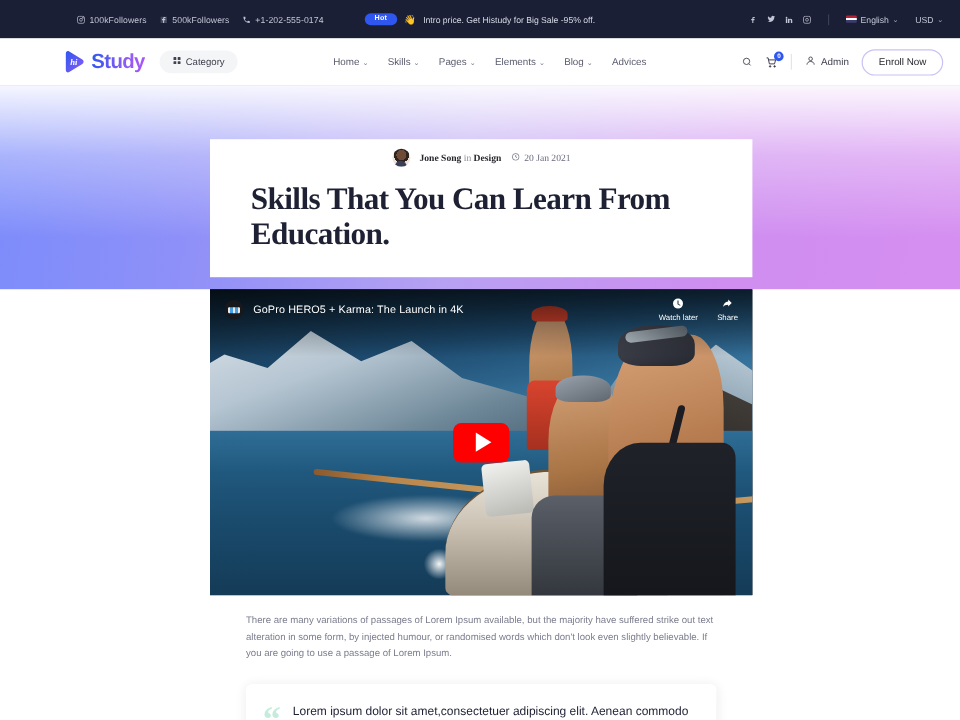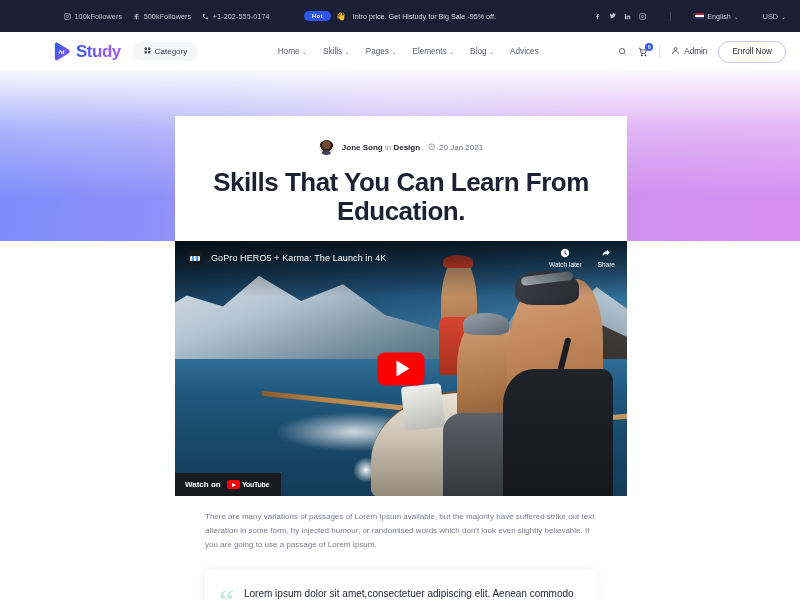--- a/index.html
+++ b/index.html
@@ -31,21 +31,21 @@
     pointer-events: none;
   }
   .topbar-center > * { pointer-events: auto; }
   .hot-badge {
     background: #2f57ef; color: #fff; font-size: 6px; font-weight: bold;
     border-radius: 9px; padding: 2.2px 8px; letter-spacing: .2px;
   }
   .promo-text { font-size: 7.2px; color: #d7dae6; white-space: nowrap; }
   .wave { font-size: 8px; }
   .topbar-right {
-    margin-left: auto; display: flex; align-items: center; gap: 24px;
+    margin-left: auto; display: flex; align-items: center; gap: 14px;
   }
   .socials { display: flex; align-items: center; gap: 8px; }
   .socials span { display: flex; color: #c3c6d6; cursor: pointer; }
   .tb-divider { width: 1px; height: 9px; background: #3a3f58; }
   .lang-sel, .cur-sel {
     display: flex; align-items: center; gap: 3px; font-size: 7.2px; white-space: nowrap;
   }
   .flag {
     width: 9px; height: 6.5px; border-radius: 1px;
     background: linear-gradient(to bottom,#b22234 0 33%,#ffffff 33% 66%,#3c3b6e 66% 100%);
@@ -91,21 +91,21 @@
 
   
   .hero {
     position: relative; height: 172px;
     background:
       linear-gradient(to bottom, rgba(255,255,255,.93) 0%, rgba(255,255,255,.35) 34%, rgba(255,255,255,0) 74%),
       linear-gradient(100deg, #7b8cfb 0%, #8f90f8 22%, #b7a1f2 48%, #cf8ef0 76%, #d58ff0 100%);
   }
   .hero-card {
     position: absolute; left: 175px; top: 45px; width: 452px;
-    background: #fff; text-align: center; padding: 24px 34px 22px;
+    background: #fff; text-align: left; padding: 8px 34px 22px; font-family: Liberation Serif, serif;
   }
   .meta-row { display: flex; align-items: center; justify-content: center; gap: 8px; font-size: 8px; }
   .avatar {
     width: 15px; height: 15px; border-radius: 50%; overflow: hidden;
     background: radial-gradient(circle at 50% 34%, #6f4a36 0 34%, #2d2420 34% 52%, #f0e4da 52% 100%);
     position: relative; flex-shrink: 0;
   }
   .avatar::after {
     content: ""; position: absolute; left: 2.5px; right: 2.5px; bottom: 0; height: 5px;
     border-radius: 50% 50% 0 0 / 100% 100% 0 0; background: #3a3f58;
@@ -521,29 +521,20 @@
             </span>
             <span>Share</span>
           </span>
         </span>
       </div>
 
       <div class="yt-play">
         <span class="yt-play-tri"></span>
       </div>
 
-      <div class="yt-watch-on">
-        <span>Watch on</span>
-        <span class="yt-logo">
-          <span class="yt-logo-badge">
-            <span class="yt-logo-tri"></span>
-          </span>
-          <span class="yt-logo-word">YouTube</span>
-        </span>
-      </div>
     </div>
   </div>
 
   <div class="article">
     <p class="para">There are many variations of passages of Lorem Ipsum available, but the majority have suffered strike out text alteration in some form, by injected humour, or randomised words which don't look even slightly believable. If you are going to use a passage of Lorem Ipsum.</p>
     <div class="quote-box">
       <span class="quote-mark">“</span>
       <p class="quote-text">Lorem ipsum dolor sit amet,consectetuer adipiscing elit. Aenean commodo ligula eget dolor. Aenean massa.</p>
     </div>
   </div>

